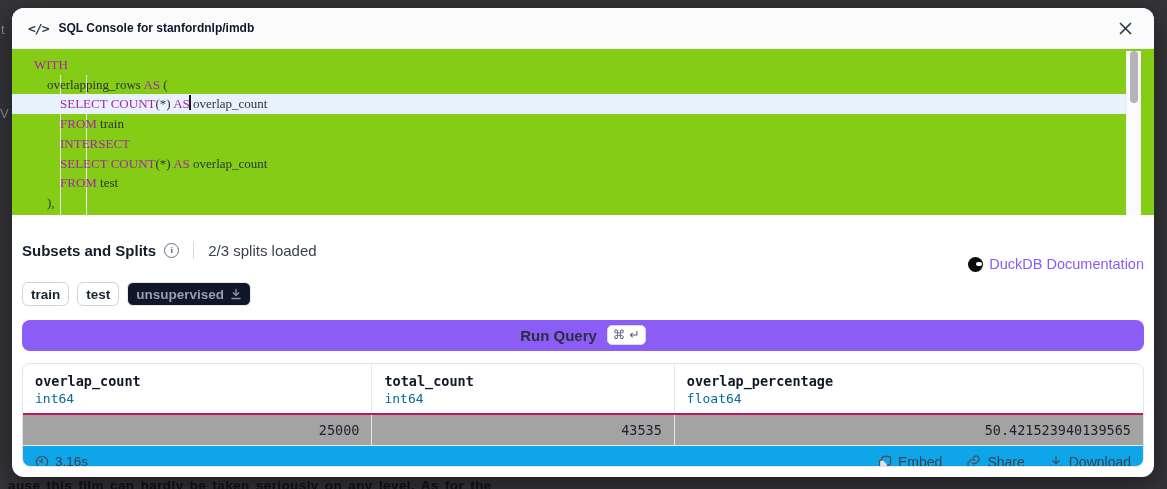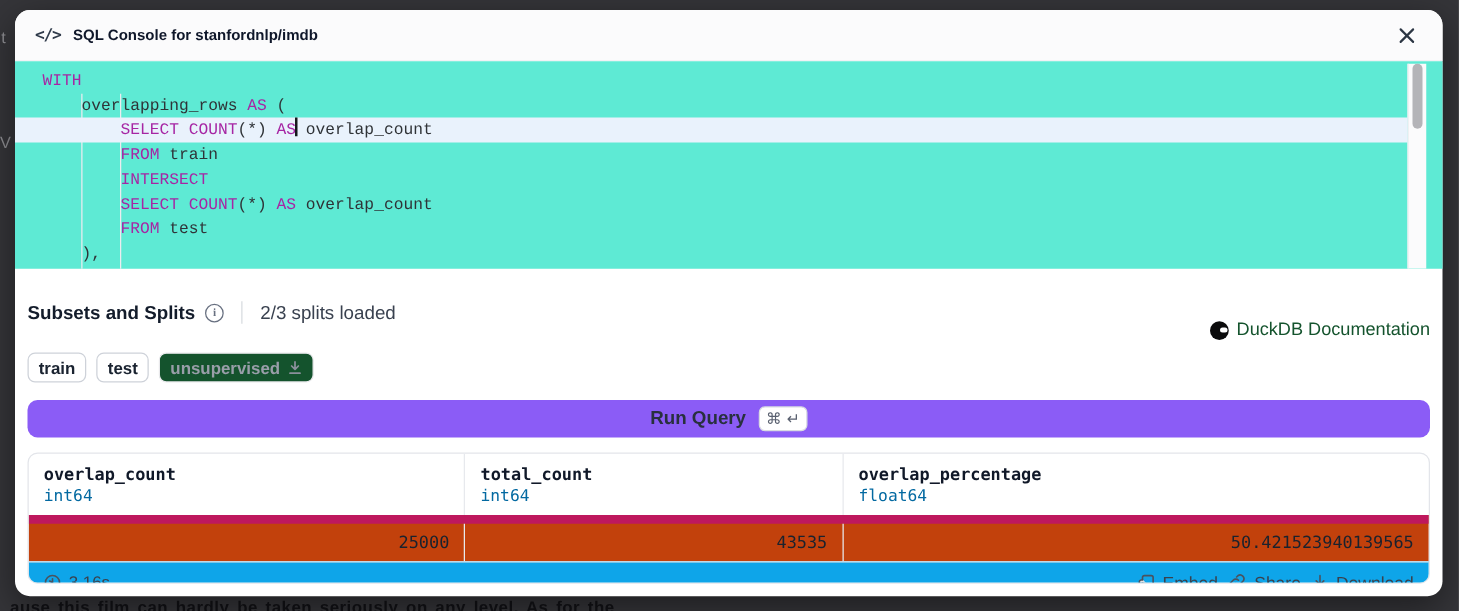--- a/index.html
+++ b/index.html
@@ -17,75 +17,75 @@
     border-radius:12px;box-shadow:0 8px 30px rgba(0,0,0,.45);display:flex;flex-direction:column;}
 
   .modal-header{height:40px;flex:0 0 40px;display:flex;align-items:center;gap:10px;
     padding:0 16px;background:#fbfbfc;border-bottom:1px solid #f1f1f4;border-radius:12px 12px 0 0;}
   .code-icon{font:700 13px "DejaVu Sans Mono",monospace;color:#2f3a4a;letter-spacing:-1px;}
   .modal-title{margin:0;font-size:12px;font-weight:700;color:#0f172a;}
   .close-btn{margin-left:auto;width:26px;height:26px;border:0;background:transparent;cursor:pointer;
     display:flex;align-items:center;justify-content:center;padding:0;}
 
   
-  .editor{position:relative;height:166px;flex:0 0 166px;background:#5eead4;overflow:hidden;
-    font-family:Liberation Mono, monospace;font-size:13px;line-height:19.7px;color:#2f3337;}
+  .editor{position:relative;height:166px;flex:0 0 166px;background:#84cc16;overflow:hidden;
+    font-family:Liberation Serif, serif;font-size:13px;line-height:19.7px;color:#2f3337;}
   .code{position:relative;padding:6px 0 0 22px;}
   .guide{position:absolute;top:26px;bottom:-160px;width:1px;background:#ececef;z-index:0;}
   .guide1{left:calc(22px + 4ch);} .guide2{left:calc(22px + 8ch);}
   .line{position:relative;z-index:1;white-space:pre;margin-left:-22px;padding-left:22px;margin-right:28px;}
   .line.active{background:#e9f2fc;}
   .kw{color:#a626a4;}
   .caret{display:inline-block;width:1.6px;height:15px;background:#15181c;vertical-align:-2px;margin:0 -0.8px;}
   .vscrollbar{position:absolute;top:2px;right:13px;width:14px;height:164px;background:#fbfbfc;
     border-left:1px solid #ededf0;}
   .vthumb{position:absolute;top:0;left:2.5px;width:8px;height:52px;background:#b4b4b8;border-radius:8px;}
 
   
   .subsets-row{display:flex;align-items:center;justify-content:space-between;margin:13px 10px 0;}
   .subsets-left{display:flex;align-items:center;gap:8px;}
   .subsets-heading{font-size:15px;font-weight:700;color:#131c2b;}
   .info-icon{width:15px;height:15px;border:1.3px solid #687080;border-radius:50%;color:#687080;
     font:700 9px/12.5px "Liberation Serif",serif;text-align:center;box-sizing:border-box;cursor:pointer;}
   .vdiv{width:1px;height:18px;background:#d8dbe0;margin:0 6px;}
   .splits-status{font-size:15px;color:#39414f;}
-  .doc-link{display:flex;align-items:center;gap:6px;color:#14532d;font-size:14.5px;font-weight:500;
+  .doc-link{display:flex;align-items:center;gap:6px;color:#8b5cf6;font-size:14.5px;font-weight:500;
     text-decoration:none;cursor:pointer;margin-top:28px;}
   .duck-logo{position:relative;width:15px;height:15px;background:#0b0b0c;border-radius:50%;display:inline-block;}
   .duck-logo::after{content:"";position:absolute;right:1px;top:5.6px;width:6px;height:3.8px;background:#fff;border-radius:2px;}
 
   
   .pills{display:flex;align-items:center;gap:8px;margin:10px 10px 0;}
   .pill{height:24px;padding:0 8px;border:1px solid #ced2d9;border-radius:6px;background:#fff;
     display:inline-flex;align-items:center;gap:6px;font-size:13.5px;font-weight:700;color:#1a2330;cursor:pointer;box-sizing:border-box;}
-  .pill.unloaded{background:#14532d;border-color:#e9e9ec;color:#999ea9;}
+  .pill.unloaded{background:#0f172a;border-color:#e9e9ec;color:#999ea9;}
   .pill.unloaded svg{stroke:#8b909c;}
 
   
   .run-bar{margin:14px 10px 0;height:34px;border:0;border-radius:8px;background:#8b5cf6;cursor:pointer;
     display:flex;align-items:center;justify-content:center;gap:10px;font-family:inherit;}
   .run-label{font-size:15px;font-weight:700;color:#28303e;}
   .kbd{display:inline-flex;align-items:center;gap:4px;background:#fff;border:1px solid #d8dbe1;border-radius:5px;
     padding:1px 5px;color:#5a6170;font-size:12.5px;line-height:16px;}
 
   
   .card{margin:12px 10px 10px;border:1px solid #e3e5ea;border-radius:8px;background:#fff;overflow:hidden;}
   .thead,.trow{display:grid;grid-template-columns:31.2% 27% 41.8%;}
   .th{padding:9px 12px 7px;border-right:1px solid #e7e9ed;}
   .th:last-child{border-right:0;}
   .col-name{font:700 13.5px "DejaVu Sans Mono",monospace;color:#101828;}
   .col-type{font:13px "DejaVu Sans Mono",monospace;color:#0369a1;margin-top:2px;}
-  .trow{border-top:7px solid #be185d;background:#c2410c;}
+  .trow{border-top:2px solid #be185d;background:#a3a3a3;}
   .td{padding:7px 12px;text-align:right;font:13.5px "DejaVu Sans Mono",monospace;color:#1a222e;
     border-right:1px solid #e7e9ed;}
   .td:last-child{border-right:0;}
   .tfoot{display:flex;align-items:center;justify-content:space-between;border-top:1px solid #e7e9ed;
     padding:8px 12px;background:#0ea5e9;}
   .elapsed{display:flex;align-items:center;gap:6px;color:#39414d;font-size:13.5px;}
-  .actions{display:flex;align-items:flex-start;gap:8px;}
+  .actions{display:flex;align-items:flex-start;gap:24px;}
   .action{display:flex;align-items:center;gap:6px;color:#39414d;font-size:14px;cursor:pointer;border:0;background:none;font-family:inherit;padding:0;}
   .icon-svg{display:block;}
 </style>
 </head>
 <body>
 
 <div class="stage">
   <div class="bg-peek">ause this film can hardly be taken seriously on any level. As for the</div>
   <span class="frag frag-t">t</span>
   <span class="frag frag-v">V</span>

